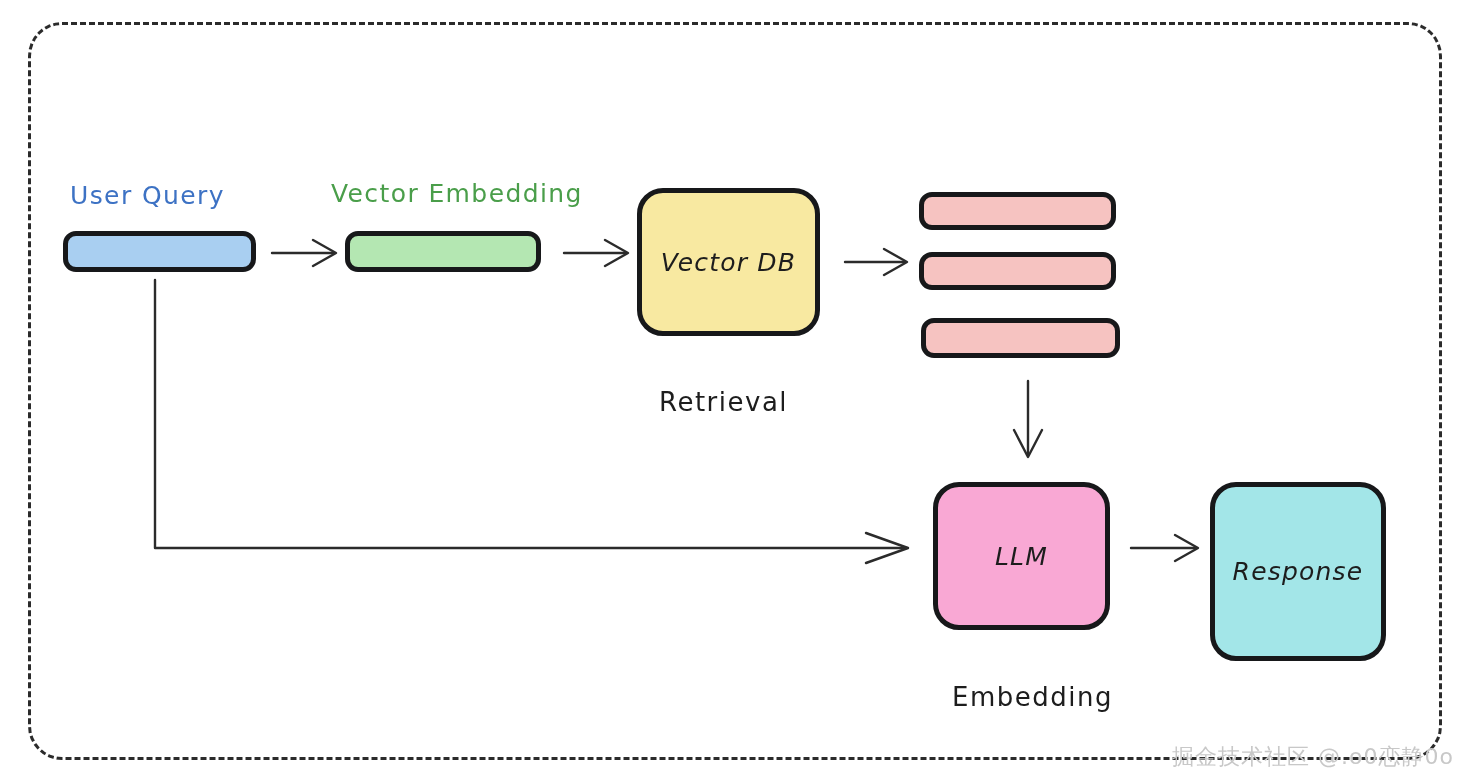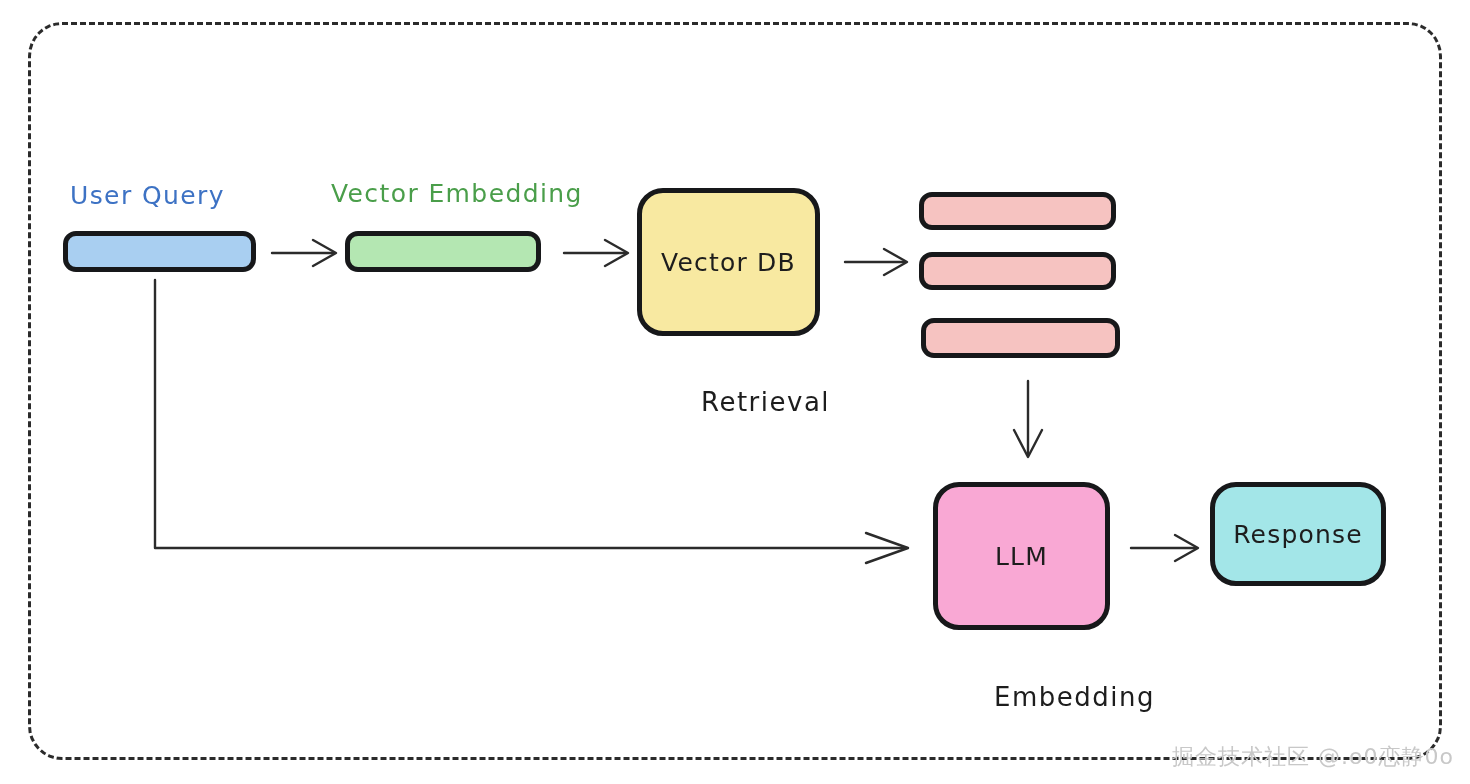--- a/index.html
+++ b/index.html
@@ -43,28 +43,28 @@
     color: #1d1d1d;
     font-weight: 400;
   }
   .caption {
     position: absolute;
     font-family: "DejaVu Sans", sans-serif;
     font-size: 26px;
     letter-spacing: 1.5px;
     color: #1d1d1d;
     white-space: nowrap;
-    margin-left: 42px;
   }
   .node-label {
     font-family: "DejaVu Sans", sans-serif;
     font-size: 25px;
     letter-spacing: 1.2px;
     color: #1d1d1d;
     white-space: nowrap;
+    font-style: italic;
   }
   .group-label {
     position: absolute;
     font-family: "DejaVu Sans", sans-serif;
     font-size: 25px;
     letter-spacing: 1.4px;
     white-space: nowrap;
   }
 
   
@@ -84,21 +84,21 @@
   }
 
   
   #node-user-query   { left: 63px;  top: 231px; width: 193px; height: 41px;  background: #a9cff1; }
   #node-vector-embed { left: 345px; top: 231px; width: 196px; height: 41px;  background: #b4e7b2; }
   #node-vector-db    { left: 637px; top: 188px; width: 183px; height: 148px; background: #f8e9a1; }
   #node-chunk-1      { left: 919px; top: 192px; width: 197px; height: 38px;  background: #f6c3c1; }
   #node-chunk-2      { left: 919px; top: 252px; width: 197px; height: 38px;  background: #f6c3c1; }
   #node-chunk-3      { left: 921px; top: 318px; width: 199px; height: 40px;  background: #f6c3c1; }
   #node-llm          { left: 933px; top: 482px; width: 177px; height: 148px; background: #f9a8d4; }
-  #node-response     { left: 1210px;top: 482px; width: 176px; height: 104px; background: #a3e6e8; }
+  #node-response     { left: 1210px;top: 482px; width: 176px; height: 179px; background: #a3e6e8; }
 
   
   #label-user-query      { left: 70px;  top: 181px; color: #3d72c4; }
   #label-vector-embed    { left: 331px; top: 179px; color: #4a9e4a; }
   #label-topk            { left: 931px; top: 141px; color: #c4352c; font-size: 25px; }
   #caption-retrieval     { left: 659px; top: 387px; }
   #caption-generation    { left: 952px; top: 682px; }
 
   
   #arrows {

